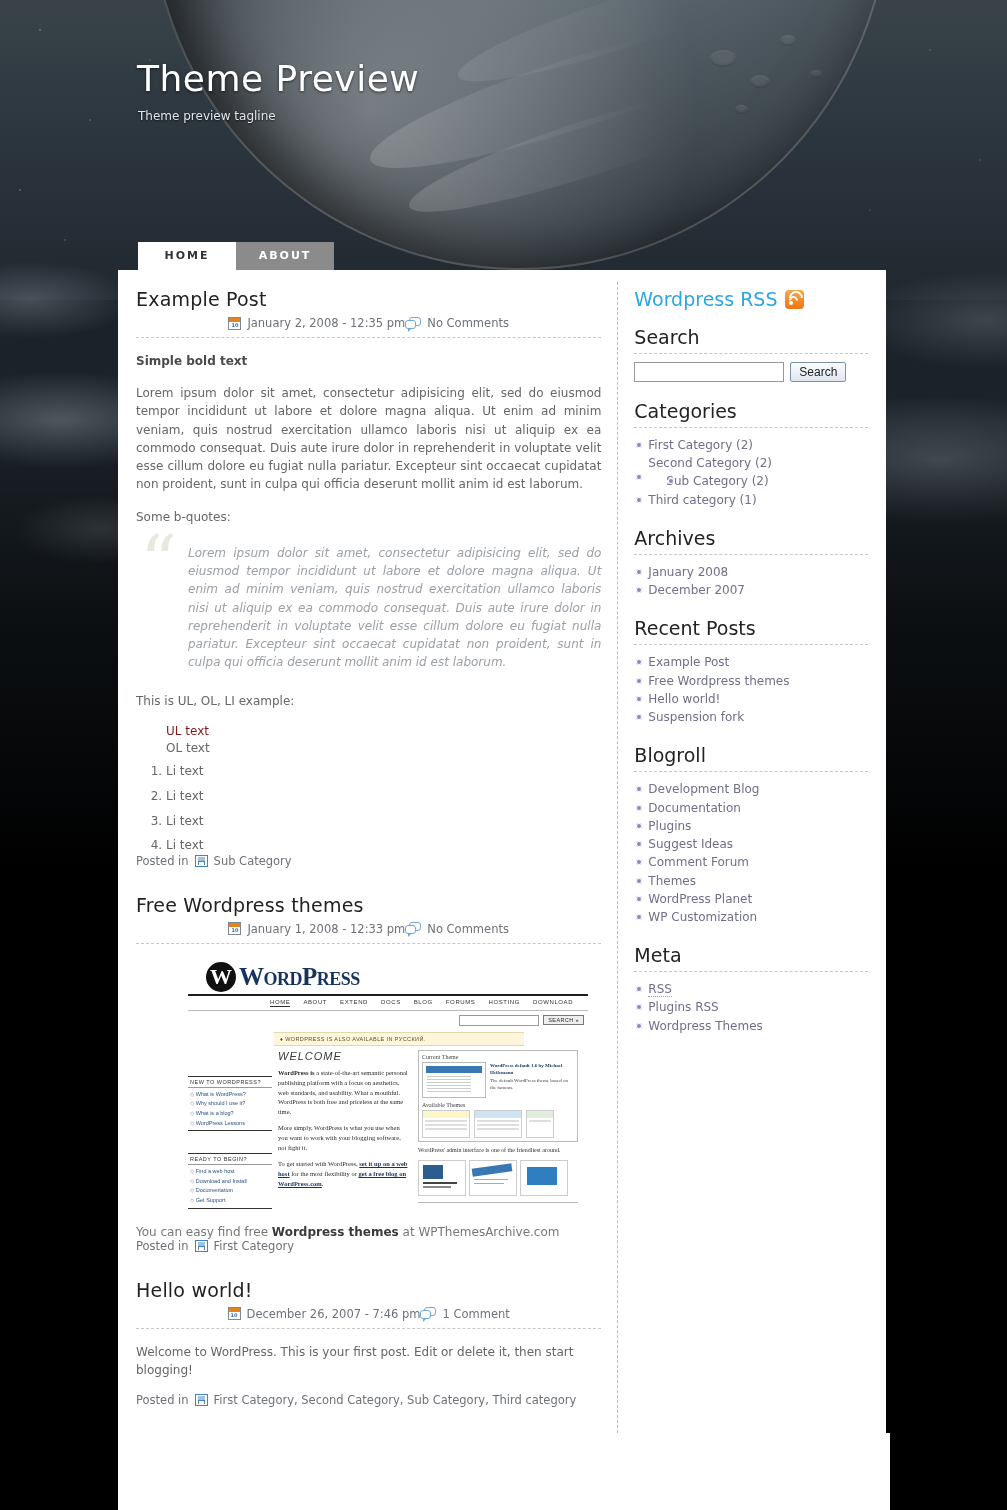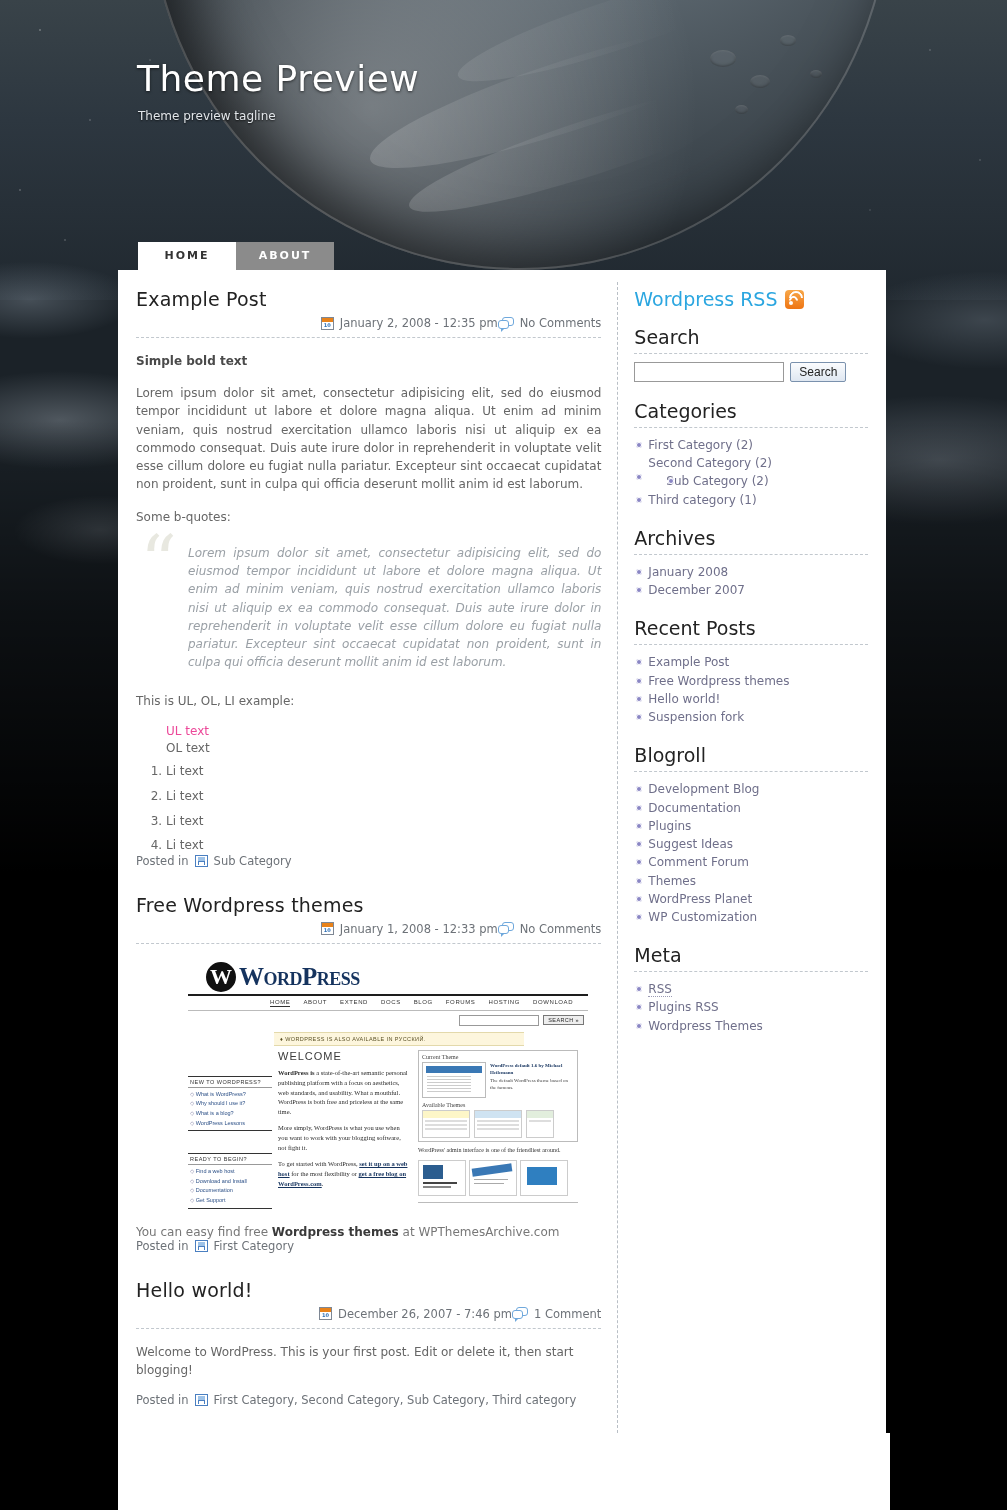--- a/index.html
+++ b/index.html
@@ -174,21 +174,21 @@
   .post { margin-bottom: 26px; }
   .post-title {
     margin: 0 0 6px 0;
     font-size: 19px;
     font-weight: normal;
     color: #222;
     letter-spacing: .2px;
   }
   .post-meta {
     display: flex;
-    justify-content: flex-end;
+    justify-content: center;
     align-items: center;
     padding-bottom: 7px;
     border-bottom: 1px dashed #c2c8ce;
     margin-bottom: 14px;
     font-size: 11.5px;
     color: #6d7278;
   }
   .meta-left, .meta-right { display: flex; align-items: center; gap: 6px; }
 
   
@@ -259,21 +259,21 @@
     position: absolute;
     left: 4px; top: -14px;
     font-size: 72px;
     line-height: 1;
     color: #e8e8e0;
     font-family: "DejaVu Serif", serif;
     font-style: normal;
   }
 
   .ul-demo { margin: 0 0 2px 0; padding: 0 0 0 30px; list-style: none; }
-  .ul-demo > li { color: #ec4899; line-height: 1.3; }
+  .ul-demo > li { color: #7f1d1d; line-height: 1.3; }
   .ol-demo { margin: 0; padding: 0 0 0 30px; }
   .ol-demo > li { color: #666; line-height: 1.3; margin-top: 9px; }
   .ol-label { display: block; padding-left: 30px; color: #666; margin-bottom: 2px; }
 
   .posted-in {
     font-size: 11.5px;
     color: #6d7278;
     display: flex;
     align-items: center;
     gap: 6px;
@@ -373,21 +373,21 @@
   .wp-col-right { width: 160px; }
   .wp-sidehead {
     font-family: "Liberation Sans", sans-serif;
     font-size: 5.5px; letter-spacing: .5px; color: #333;
     border-top: 1.5px solid #333; border-bottom: 1px solid #999;
     padding: 2px 0 2px 2px; margin-bottom: 2px;
   }
   .wp-sidelist { font-family: "Liberation Sans", sans-serif; font-size: 5.5px; color: #2b4f86; line-height: 1.75; padding-left: 2px; }
   .wp-sidelist div::before { content: "\25C7  "; color: #88a; }
   .wp-sideclose { border-bottom: 1.5px solid #333; margin-top: 2px; }
-  .wp-welcome { font-size: 11px; letter-spacing: 1px; color: #3a3a3a; margin-bottom: 6px; font-family: "Liberation Sans", sans-serif; }
+  .wp-welcome { font-size: 11px; letter-spacing: 1px; color: #3a3a3a; margin-bottom: 6px; font-family: "Liberation Sans", sans-serif; font-style: italic; }
   .wp-para { font-size: 6.5px; line-height: 1.5; margin-bottom: 6px; color: #2a2a2a; }
   .wp-para b { font-weight: bold; }
   .wp-para a { color: #15335e; text-decoration: underline; font-weight: bold; }
   .wp-theme-box { border: 1px solid #bbb; padding: 3px; }
   .wp-theme-label { font-size: 6px; color: #444; margin-bottom: 2px; }
   .wp-theme-main { display: flex; gap: 4px; }
   .wp-mini {
     border: 1px solid #bbb; background: #fff;
     width: 62px; height: 34px; position: relative; overflow: hidden;
   }

